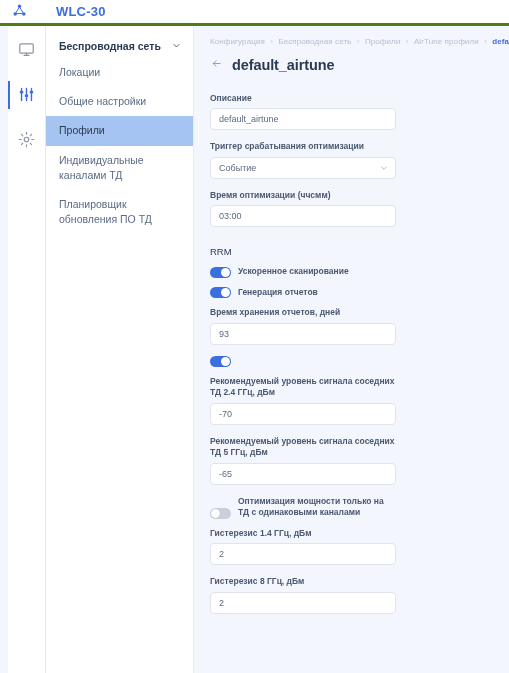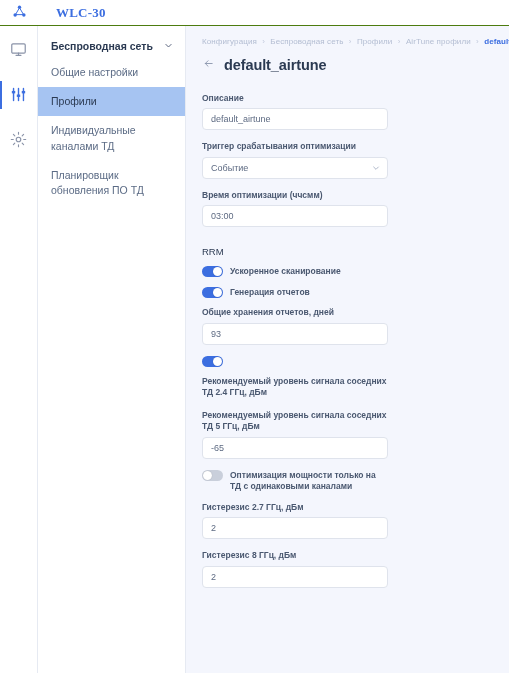--- a/index.html
+++ b/index.html
@@ -17,44 +17,44 @@
     font-size: 11px;
     -webkit-font-smoothing: antialiased;
   }
 
   
   .topbar {
     height: 26px;
     background: #ffffff;
     display: flex;
     align-items: center;
-    border-bottom: 1px solid #4d7c0f;
+    border-bottom: 3px solid #4d7c0f;
     position: relative;
     z-index: 5;
-    font-family: Liberation Serif, serif;
   }
   .topbar-logo {
     width: 38px;
     display: flex;
     align-items: center;
     justify-content: center;
   }
   .topbar-title {
     font-size: 13px;
     font-weight: bold;
     color: #3c6ee0;
     letter-spacing: 0.2px;
     margin-left: 18px;
   }
 
   
   .shell {
     display: flex;
     height: 647px;
     align-items: stretch;
+    margin-left: 8px;
   }
 
   
   .rail {
     width: 38px;
     background: #ffffff;
     border-right: 1px solid #e6eaf2;
     padding-top: 10px;
     display: flex;
     flex-direction: column;
@@ -191,21 +191,21 @@
 
   .section-title {
     font-size: 9.5px;
     font-weight: normal;
     color: #2b3a52;
     margin: 19px 0 9px 0;
   }
 
   .toggle-row {
     display: flex;
-    align-items: flex-start;
+    align-items: flex-end;
     gap: 7px;
     margin-bottom: 9px;
     cursor: pointer;
   }
   .switch {
     flex: 0 0 auto;
     width: 21px;
     height: 11px;
     border-radius: 6px;
     position: relative;
@@ -288,20 +288,23 @@
     <div class="nav-group-header">
       <span>Беспроводная сеть</span>
       <span>
         <svg width="9" height="9" viewBox="0 0 24 24" fill="none" stroke="#59647d" stroke-width="2.6" stroke-linecap="round" stroke-linejoin="round">
           <path d="M5 9 L12 16 L19 9"></path>
         </svg>
       </span>
     </div>
 
     <div class="nav-item">
+      <span>Локации</span>
+    </div>
+    <div class="nav-item">
       <span>Общие настройки</span>
     </div>
     <div class="nav-item active">
       <span>Профили</span>
     </div>
     <div class="nav-item">
       <span>Индивидуальные каналами ТД</span>
     </div>
     <div class="nav-item">
       <span>Планировщик обновления ПО ТД</span>
@@ -367,48 +370,49 @@
       </div>
 
       <div class="toggle-row">
         <span class="switch on">
             <span class="knob"></span>
           </span>
         <span class="toggle-label">Генерация отчетов</span>
       </div>
 
       <div class="field">
-        <label class="field-label">Общие хранения отчетов, дней</label>
+        <label class="field-label">Время хранения отчетов, дней</label>
         <input class="field-input" type="text" value="93" style="">
       </div>
 
       <div class="toggle-row">
         <span class="switch on">
             <span class="knob"></span>
           </span>
       </div>
 
       <div class="field">
         <label class="field-label">Рекомендуемый уровень сигнала соседних ТД 2.4 ГГц, дБм</label>
+        <input class="field-input" type="text" value="-70" style="">
       </div>
 
       <div class="field">
         <label class="field-label">Рекомендуемый уровень сигнала соседних ТД 5 ГГц, дБм</label>
         <input class="field-input" type="text" value="-65" style="">
       </div>
 
       <div class="toggle-row">
         <span class="switch">
             <span class="knob"></span>
           </span>
         <span class="toggle-label">Оптимизация мощности только на ТД с одинаковыми каналами</span>
       </div>
 
       <div class="field">
-        <label class="field-label">Гистерезис 2.7 ГГц, дБм</label>
+        <label class="field-label">Гистерезис 1.4 ГГц, дБм</label>
         <input class="field-input" type="text" value="2" style="">
       </div>
 
       <div class="field">
         <label class="field-label">Гистерезис 8 ГГц, дБм</label>
         <input class="field-input" type="text" value="2" style="">
       </div>
 
     </div>
   </div>

